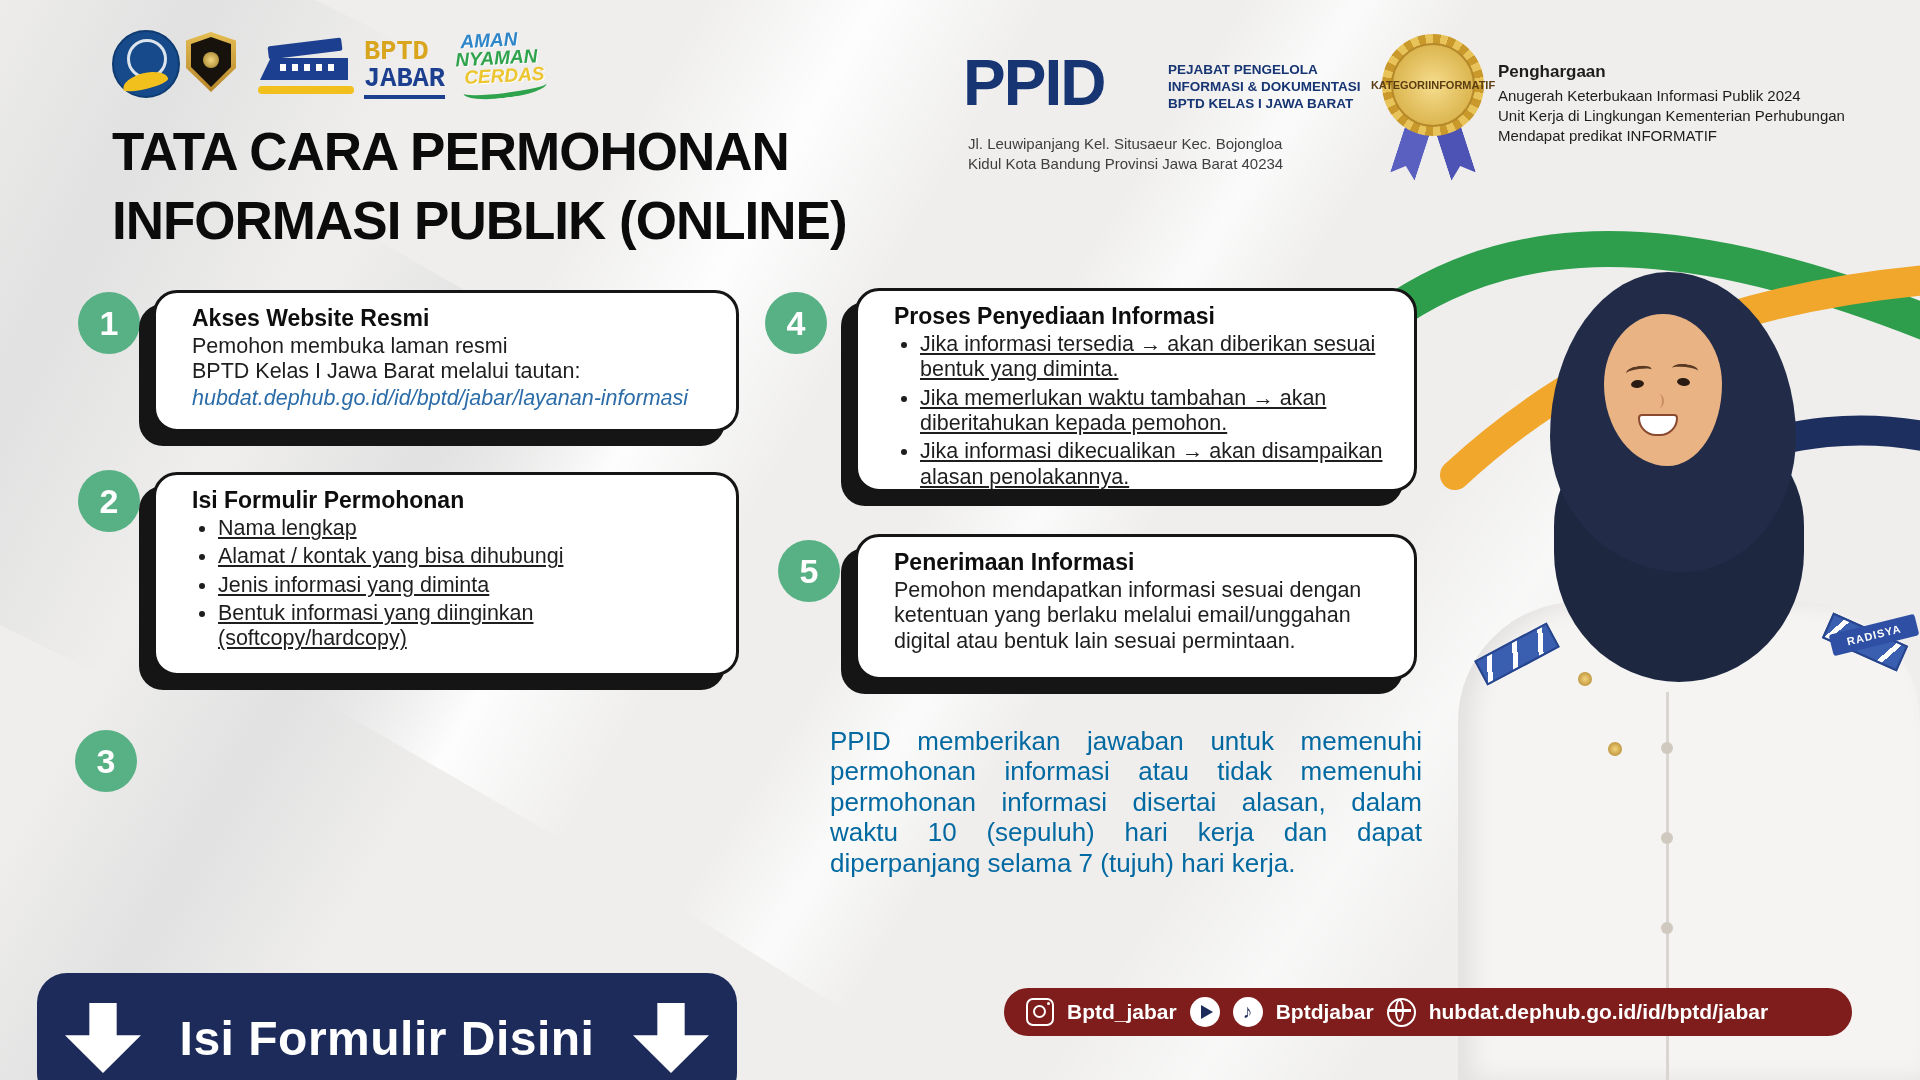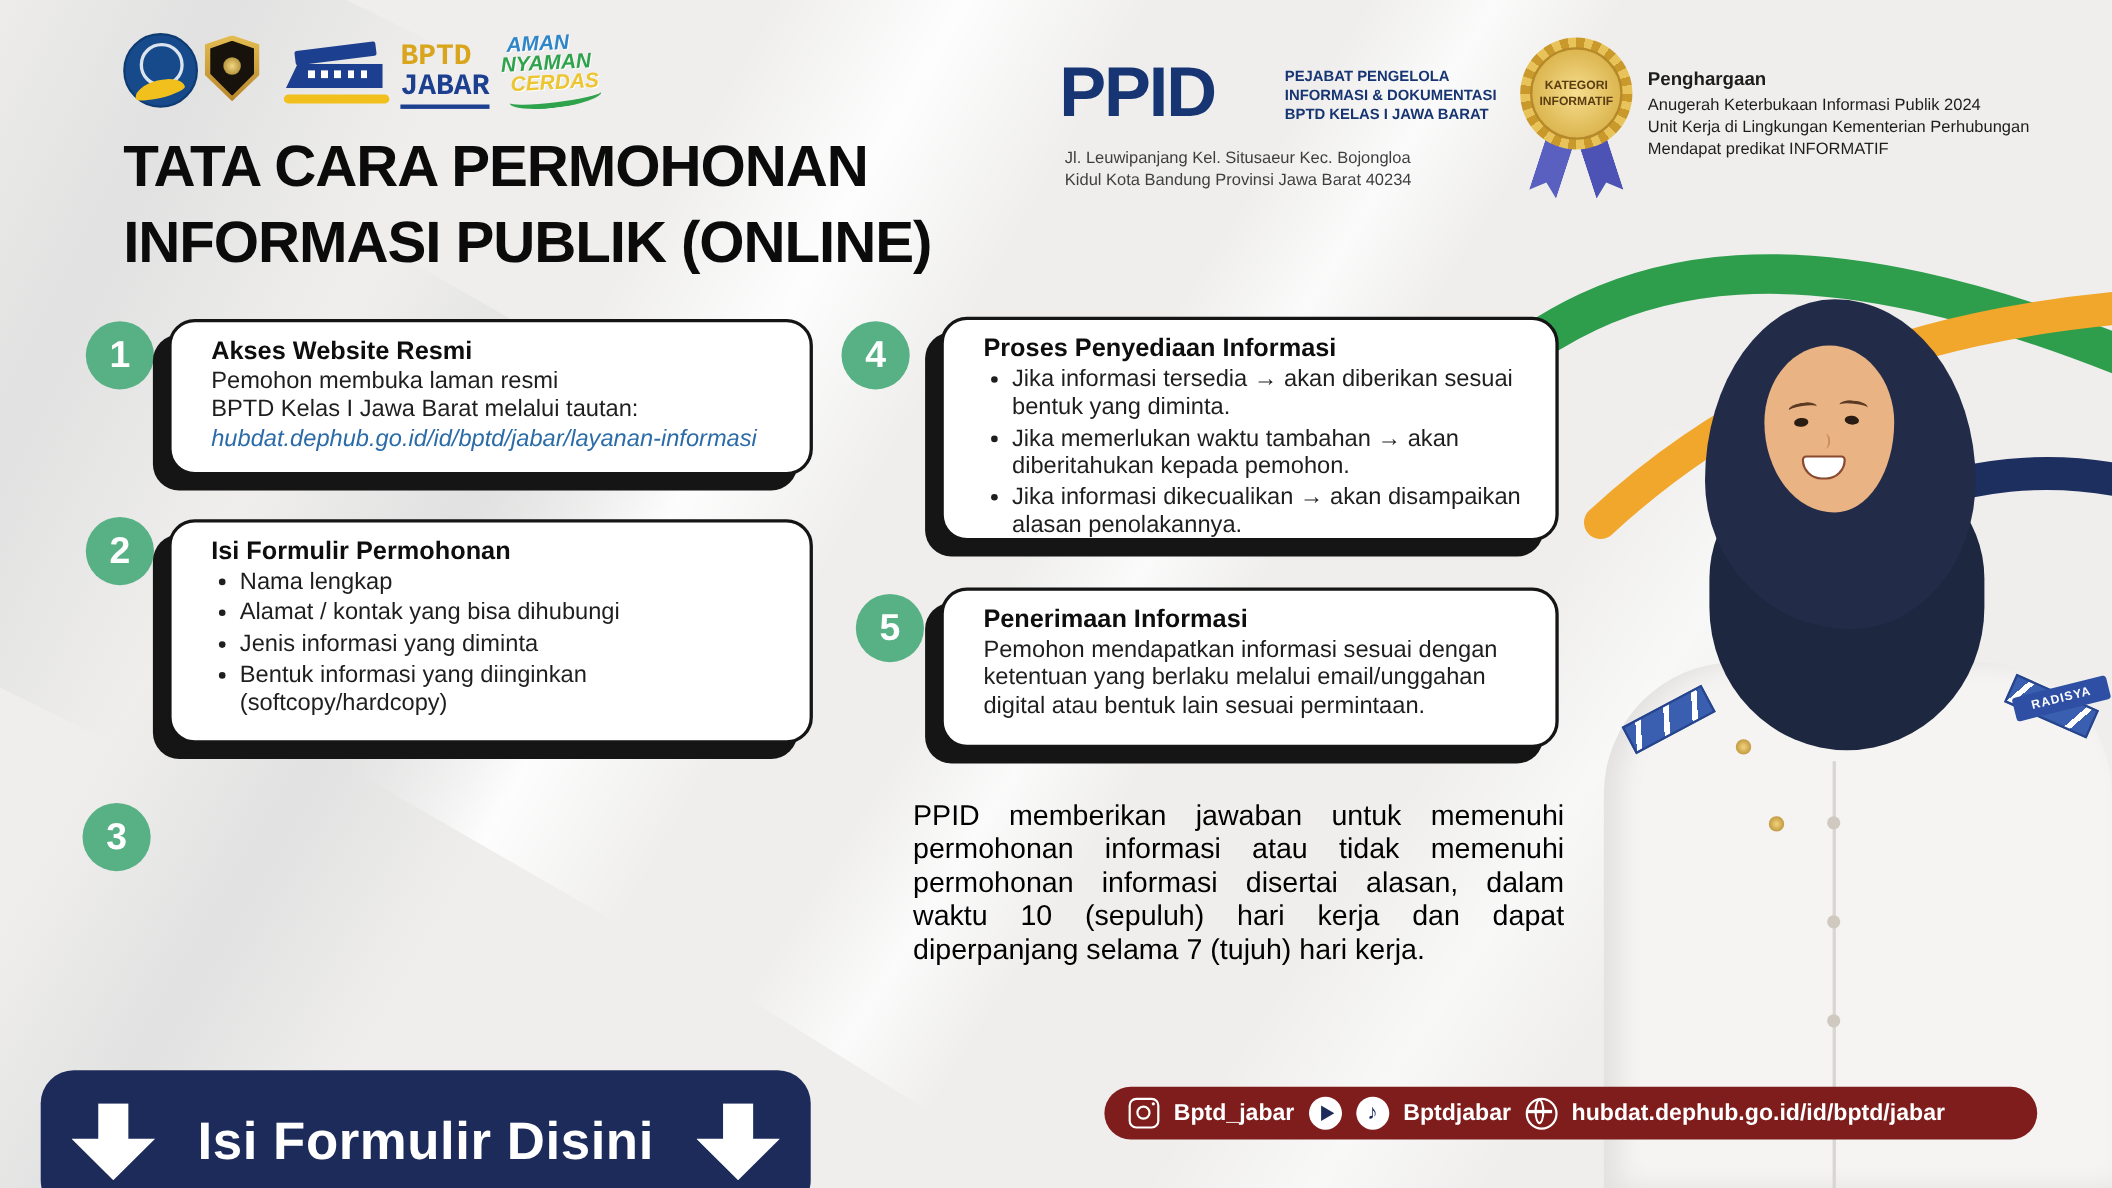--- a/index.html
+++ b/index.html
@@ -62,43 +62,43 @@
     font-size:64px;font-weight:900;color:#173572;letter-spacing:-2px;}
   .ppidorg{position:absolute;z-index:4;left:1168px;top:62px;
     font-size:13.5px;font-weight:800;color:#173572;line-height:1.25;}
   .ppidaddr{position:absolute;z-index:4;left:968px;top:134px;
     font-size:15px;color:#3f3f3f;line-height:1.3;white-space:pre-line;}
   
   .medal{position:absolute;z-index:4;left:1382px;top:34px;width:102px;height:102px;border-radius:50%;
     background:repeating-conic-gradient(#c9992b 0deg 9deg,#e8c35a 9deg 18deg);
     display:flex;align-items:center;justify-content:center;}
   .medal .core{width:80px;height:80px;border-radius:50%;border:2px solid #b5892a;
-    background:radial-gradient(#f6dd8e,#d1a636);display:flex;flex-direction:column;
+    background:radial-gradient(#f6dd8e,#d1a636);display:flex;flex-direction:row;
     align-items:center;justify-content:center;font-size:11px;font-weight:800;color:#5b3d12;line-height:1.3;}
   .ribn{position:absolute;z-index:3;width:26px;height:56px;background:#5a60c0;}
   .ribn.left{left:1398px;top:122px;transform:rotate(18deg);clip-path:polygon(0 0,100% 0,100% 100%,50% 80%,0 100%);}
   .ribn.right{left:1442px;top:122px;transform:rotate(-18deg);background:#4d53b4;
     clip-path:polygon(0 0,100% 0,100% 100%,50% 80%,0 100%);}
   .awardtxt{position:absolute;z-index:4;left:1498px;top:62px;width:400px;color:#1d1d1d;}
   .awardtxt .h{font-size:17px;font-weight:800;margin-bottom:4px;}
   .awardtxt .l{font-size:15px;line-height:1.32;}
   
   .stepnum{position:absolute;z-index:4;width:62px;height:62px;border-radius:50%;background:#58b185;
     color:#fff;font-weight:800;font-size:34px;display:flex;align-items:center;justify-content:center;}
   .card{position:absolute;z-index:4;background:#fff;border:3px solid #151515;border-radius:24px;
     box-shadow:-14px 14px 0 #151515;padding:10px 22px 10px 36px;box-sizing:border-box;color:#1e1e1e;}
   .card h3{margin:2px 0 2px 0;font-size:23px;font-weight:800;color:#0e0e0e;}
   .card .body{font-size:21.5px;line-height:1.18;margin:0;}
   .preline{white-space:pre-line;}
   .card .link{font-size:21.5px;font-style:italic;color:#2b6ca8;line-height:1.18;overflow-wrap:anywhere;margin-top:1px;cursor:pointer;}
-  .card ul{margin:2px 0 0 0;padding-left:26px;}
+  .card ul{margin:2px 0 0 0;padding-left:26px;text-decoration:underline;}
   .card li{font-size:21.5px;line-height:1.18;margin-bottom:3px;}
   
   .note{position:absolute;z-index:4;left:830px;top:726px;width:592px;
-    font-size:26px;line-height:1.17;color:#000000;text-align:justify;}
+    font-size:26px;line-height:1.17;color:#0369a1;text-align:justify;}
   
   .person{position:absolute;z-index:3;left:1458px;top:272px;width:462px;height:808px;}
   .hijab{position:absolute;left:92px;top:0;width:246px;height:300px;background:#222c49;
     border-radius:48% 52% 46% 54%/55% 55% 45% 45%;}
   .hijab-drape{position:absolute;left:96px;top:150px;width:250px;height:260px;background:#1d2740;
     border-radius:40% 40% 50% 50%;}
   .face{position:absolute;left:146px;top:42px;width:118px;height:152px;background:#e9b384;
     border-radius:50% 50% 46% 54%/46% 46% 54% 54%;}
   .brow{position:absolute;width:26px;height:8px;border-top:3.5px solid #5a3a22;border-radius:50%;}
   .brow.l{left:168px;top:94px;transform:rotate(-8deg);}

